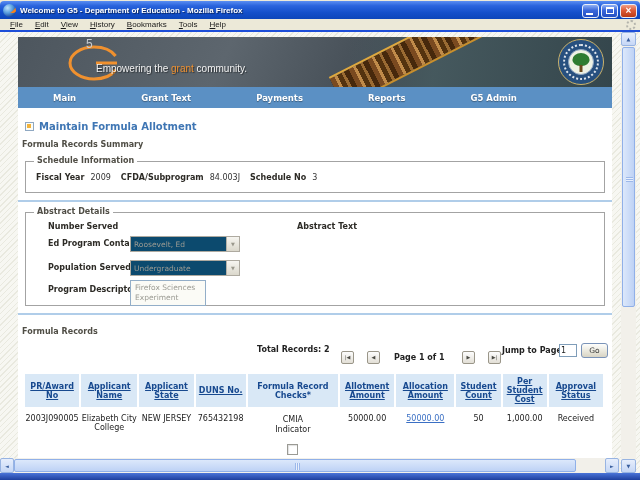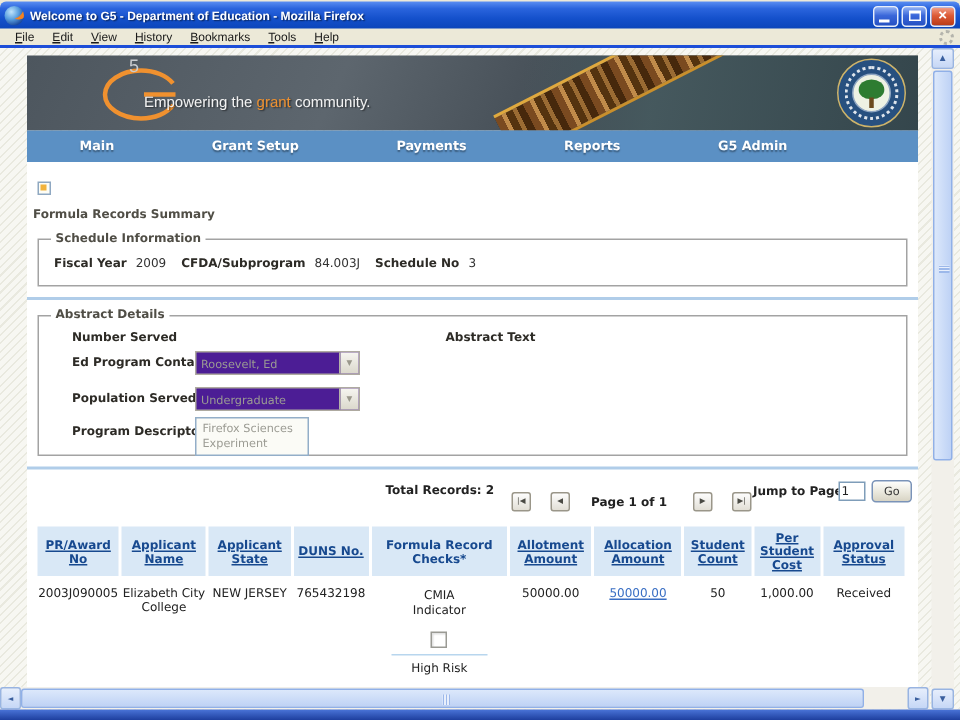--- a/index.html
+++ b/index.html
@@ -92,21 +92,21 @@
   .fs-schedule{ margin-top:12px; height:32px;}
   .sched-row{ position:absolute; left:10px; top:11px; display:flex; align-items:baseline; font-size:8px;}
   .sched-row .lbl{ font-weight:bold; color:#2d2b26;}
   .sched-row .val{ margin-left:6px; color:#333;}
   .sched-row .gap{ width:10px;}
 
   .sep{ width:594px; height:2px; background:#b0cde9; margin-top:7px;}
 
   .fs-abstract{ margin-top:10px; height:94px;}
   .ab-lbl{ position:absolute; font-size:8px; font-weight:bold; color:#2d2b26; white-space:nowrap;padding-left:13px;}
-  .dis-select{ position:absolute; width:110px; height:16px; border:1px solid #aeaaa0; background:#4c1d95;
+  .dis-select{ position:absolute; width:110px; height:16px; border:1px solid #aeaaa0; background:#0c4a6e;
     display:flex; align-items:center;}
   .dis-select .sel-text{ flex:1; font-size:7.5px; color:#9b9b93; padding-left:3px; white-space:nowrap; overflow:hidden;}
   .dis-select .sel-btn{ width:13px; height:100%; border-left:1px solid #b5b2a8;
     background:linear-gradient(180deg,#f6f5f0,#dbd8cc); display:flex; align-items:center; justify-content:center;
     font-size:5px; color:#9a988c;}
   .dis-listbox{ position:absolute; width:76px; height:26px; border:1px solid #93aec8; background:#fbfbf6;
     font-size:7.5px; color:#9b9b93; padding:2px 0 0 4px; line-height:10px;}
 
   .records-heading{ margin:12px 0 0 4px; font-size:8px; font-weight:bold; color:#504e46;}
 
@@ -210,30 +210,31 @@
         <div class="seal">
           <div class="seal-ring"></div>
           <div class="seal-inner"></div>
           <div class="seal-tree"></div>
           <div class="seal-trunk"></div>
         </div>
       </div>
 
       <div class="navbar">
         <span class="nav-item">Main</span>
-        <span class="nav-item">Grant Setup</span>
+        <span class="nav-item">Grant Text</span>
         <span class="nav-item">Payments</span>
         <span class="nav-item">Reports</span>
         <span class="nav-item">G5 Admin</span>
       </div>
 
       <div class="main">
 
         <div class="page-title">
           <span class="pt-icon"></span>
+          <span class="pt-text">Maintain Formula Allotment</span>
         </div>
 
         <div class="summary-heading">Formula Records Summary</div>
 
         <div class="fieldset fs-schedule">
           <span class="legend">Schedule Information</span>
           <div class="sched-row">
             <span class="lbl">Fiscal Year</span>
             <span class="val">2009</span>
             <span class="gap"></span>
@@ -266,20 +267,21 @@
 
           <span class="ab-lbl" style="left:9px; top:72px;">Program Descriptors</span>
           <div class="dis-listbox" style="left:104px; top:67px;">
             <div>Firefox Sciences</div>
             <div>Experiment</div>
           </div>
         </div>
 
         <div class="sep"></div>
 
+        <div class="records-heading">Formula Records</div>
 
         <div class="pager">
           <span class="pg-total"><span>Total Records:</span> <span>2</span></span>
           <span class="pg-btn pg-first">
               <span>|◀</span>
             </span>
           <span class="pg-btn pg-prev">
               <span>◀</span>
             </span>
           <span class="pg-status">Page 1 of 1</span>

